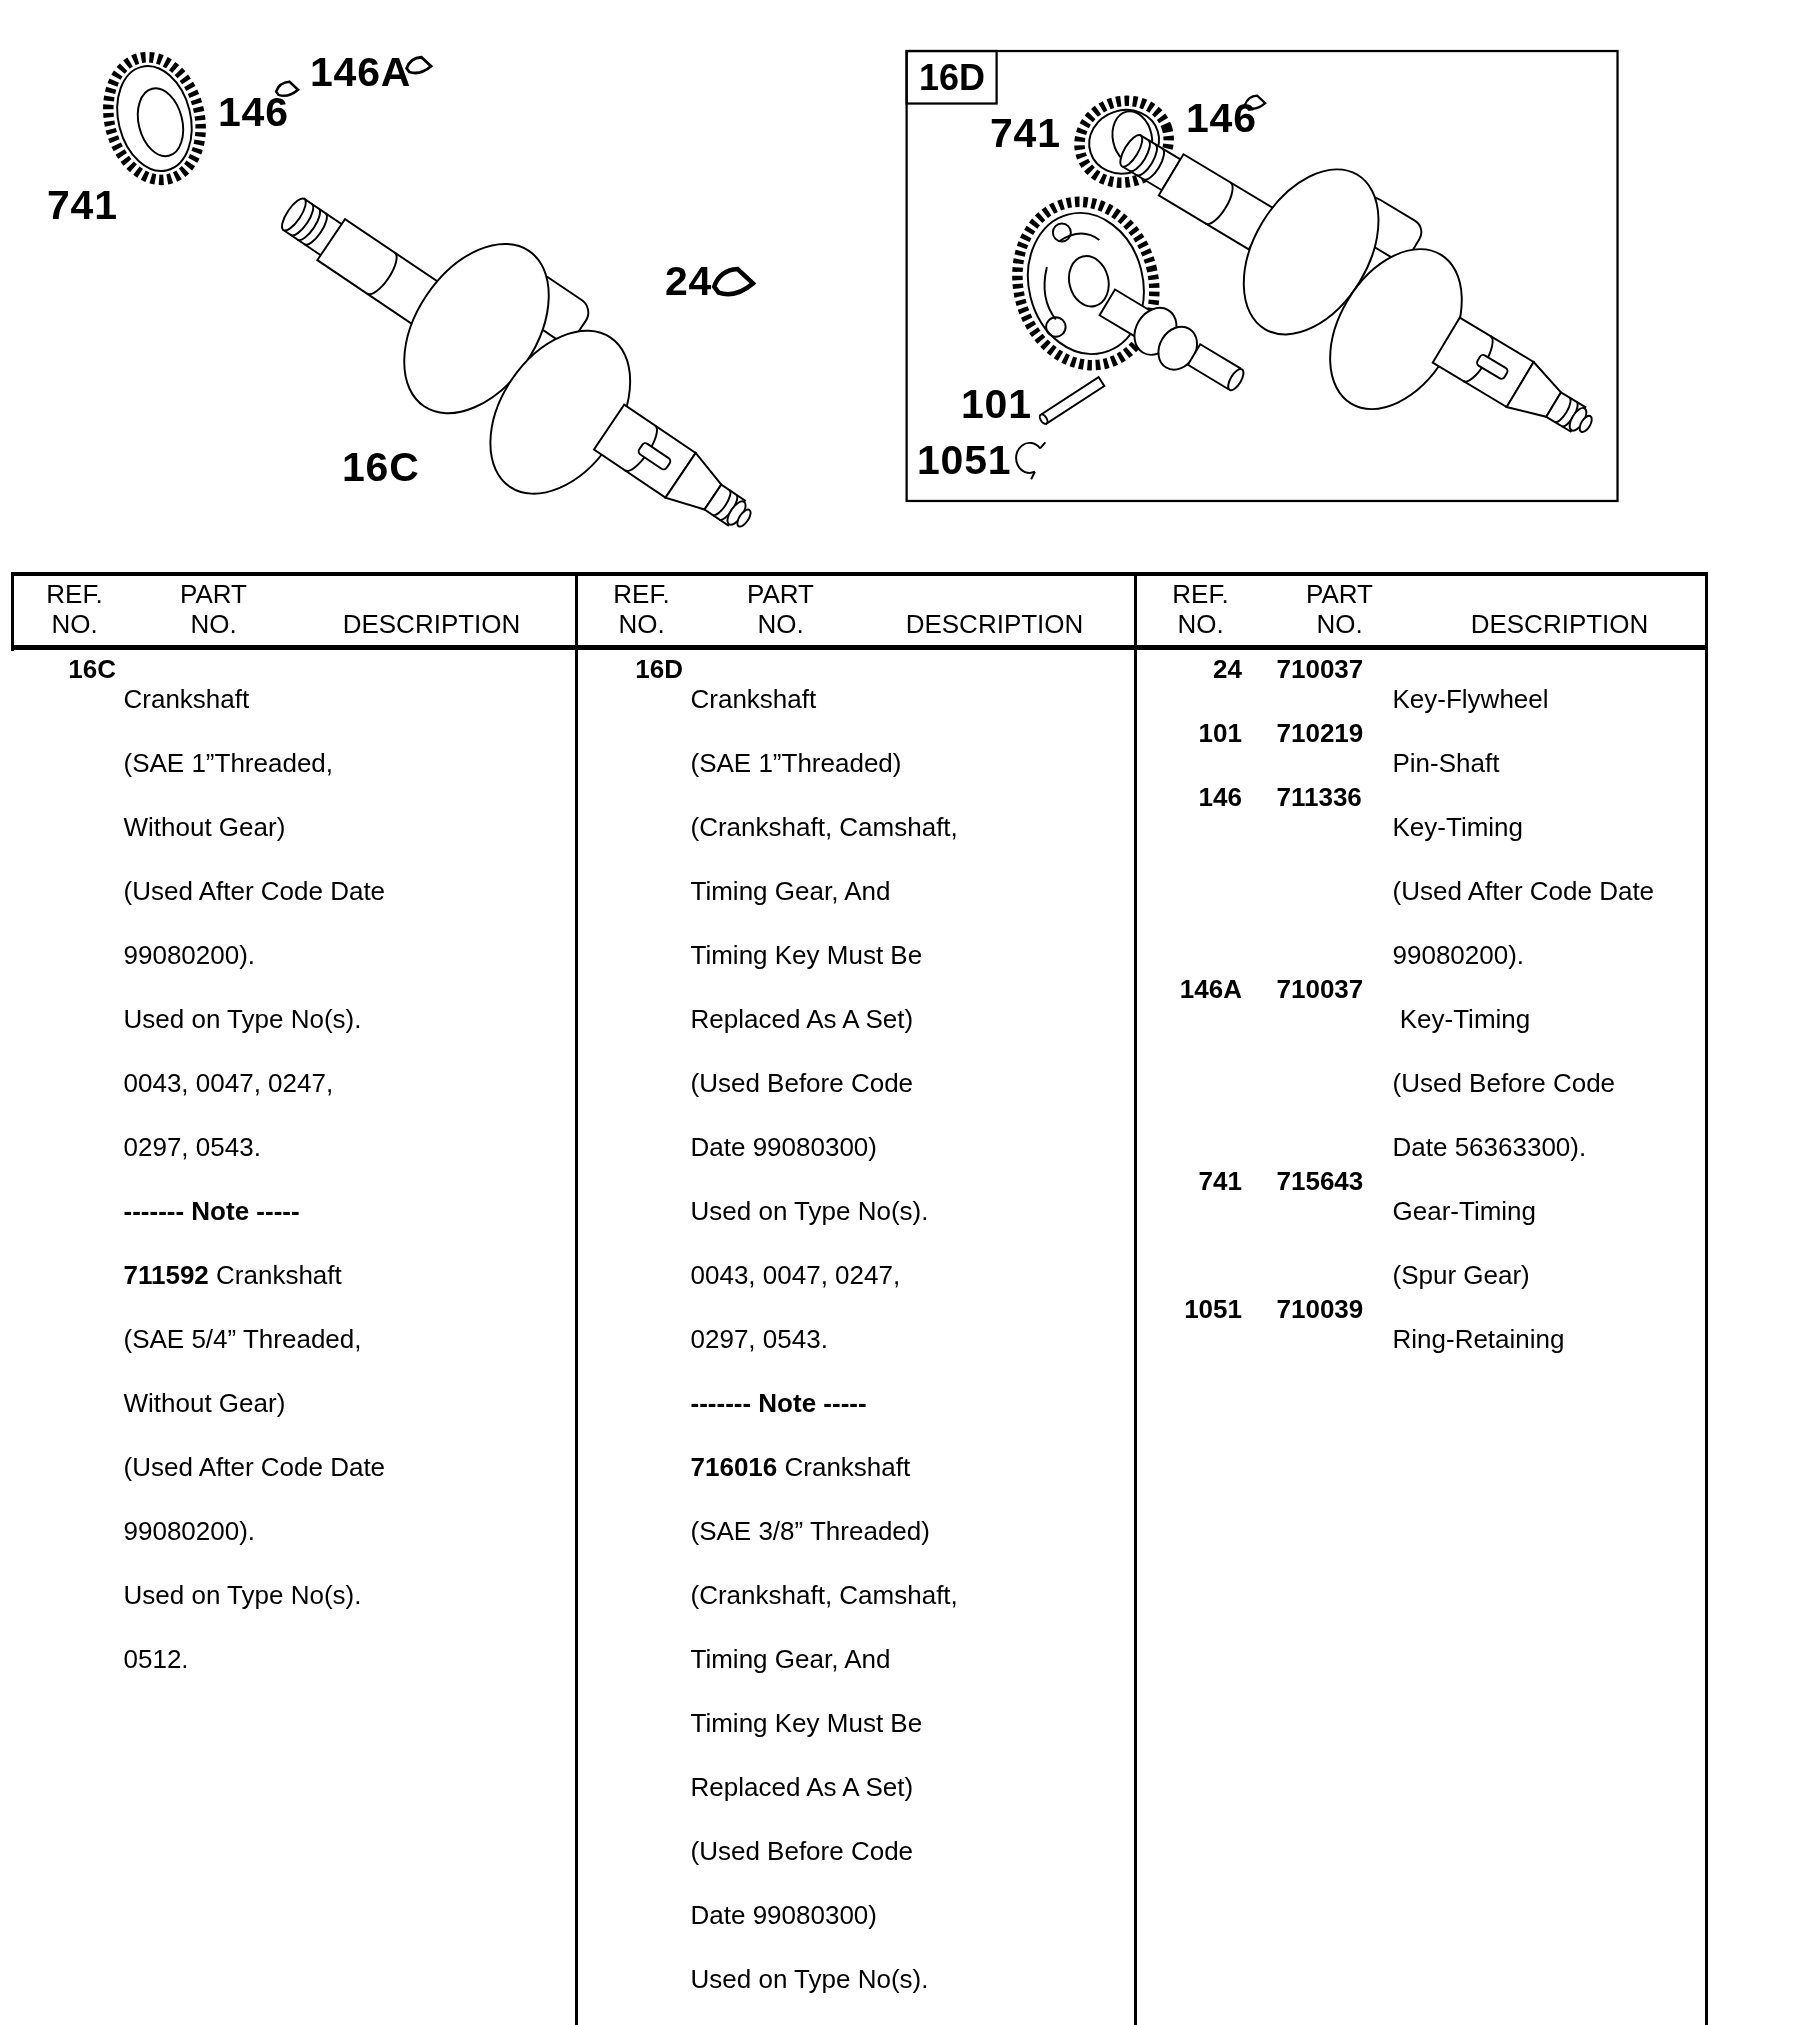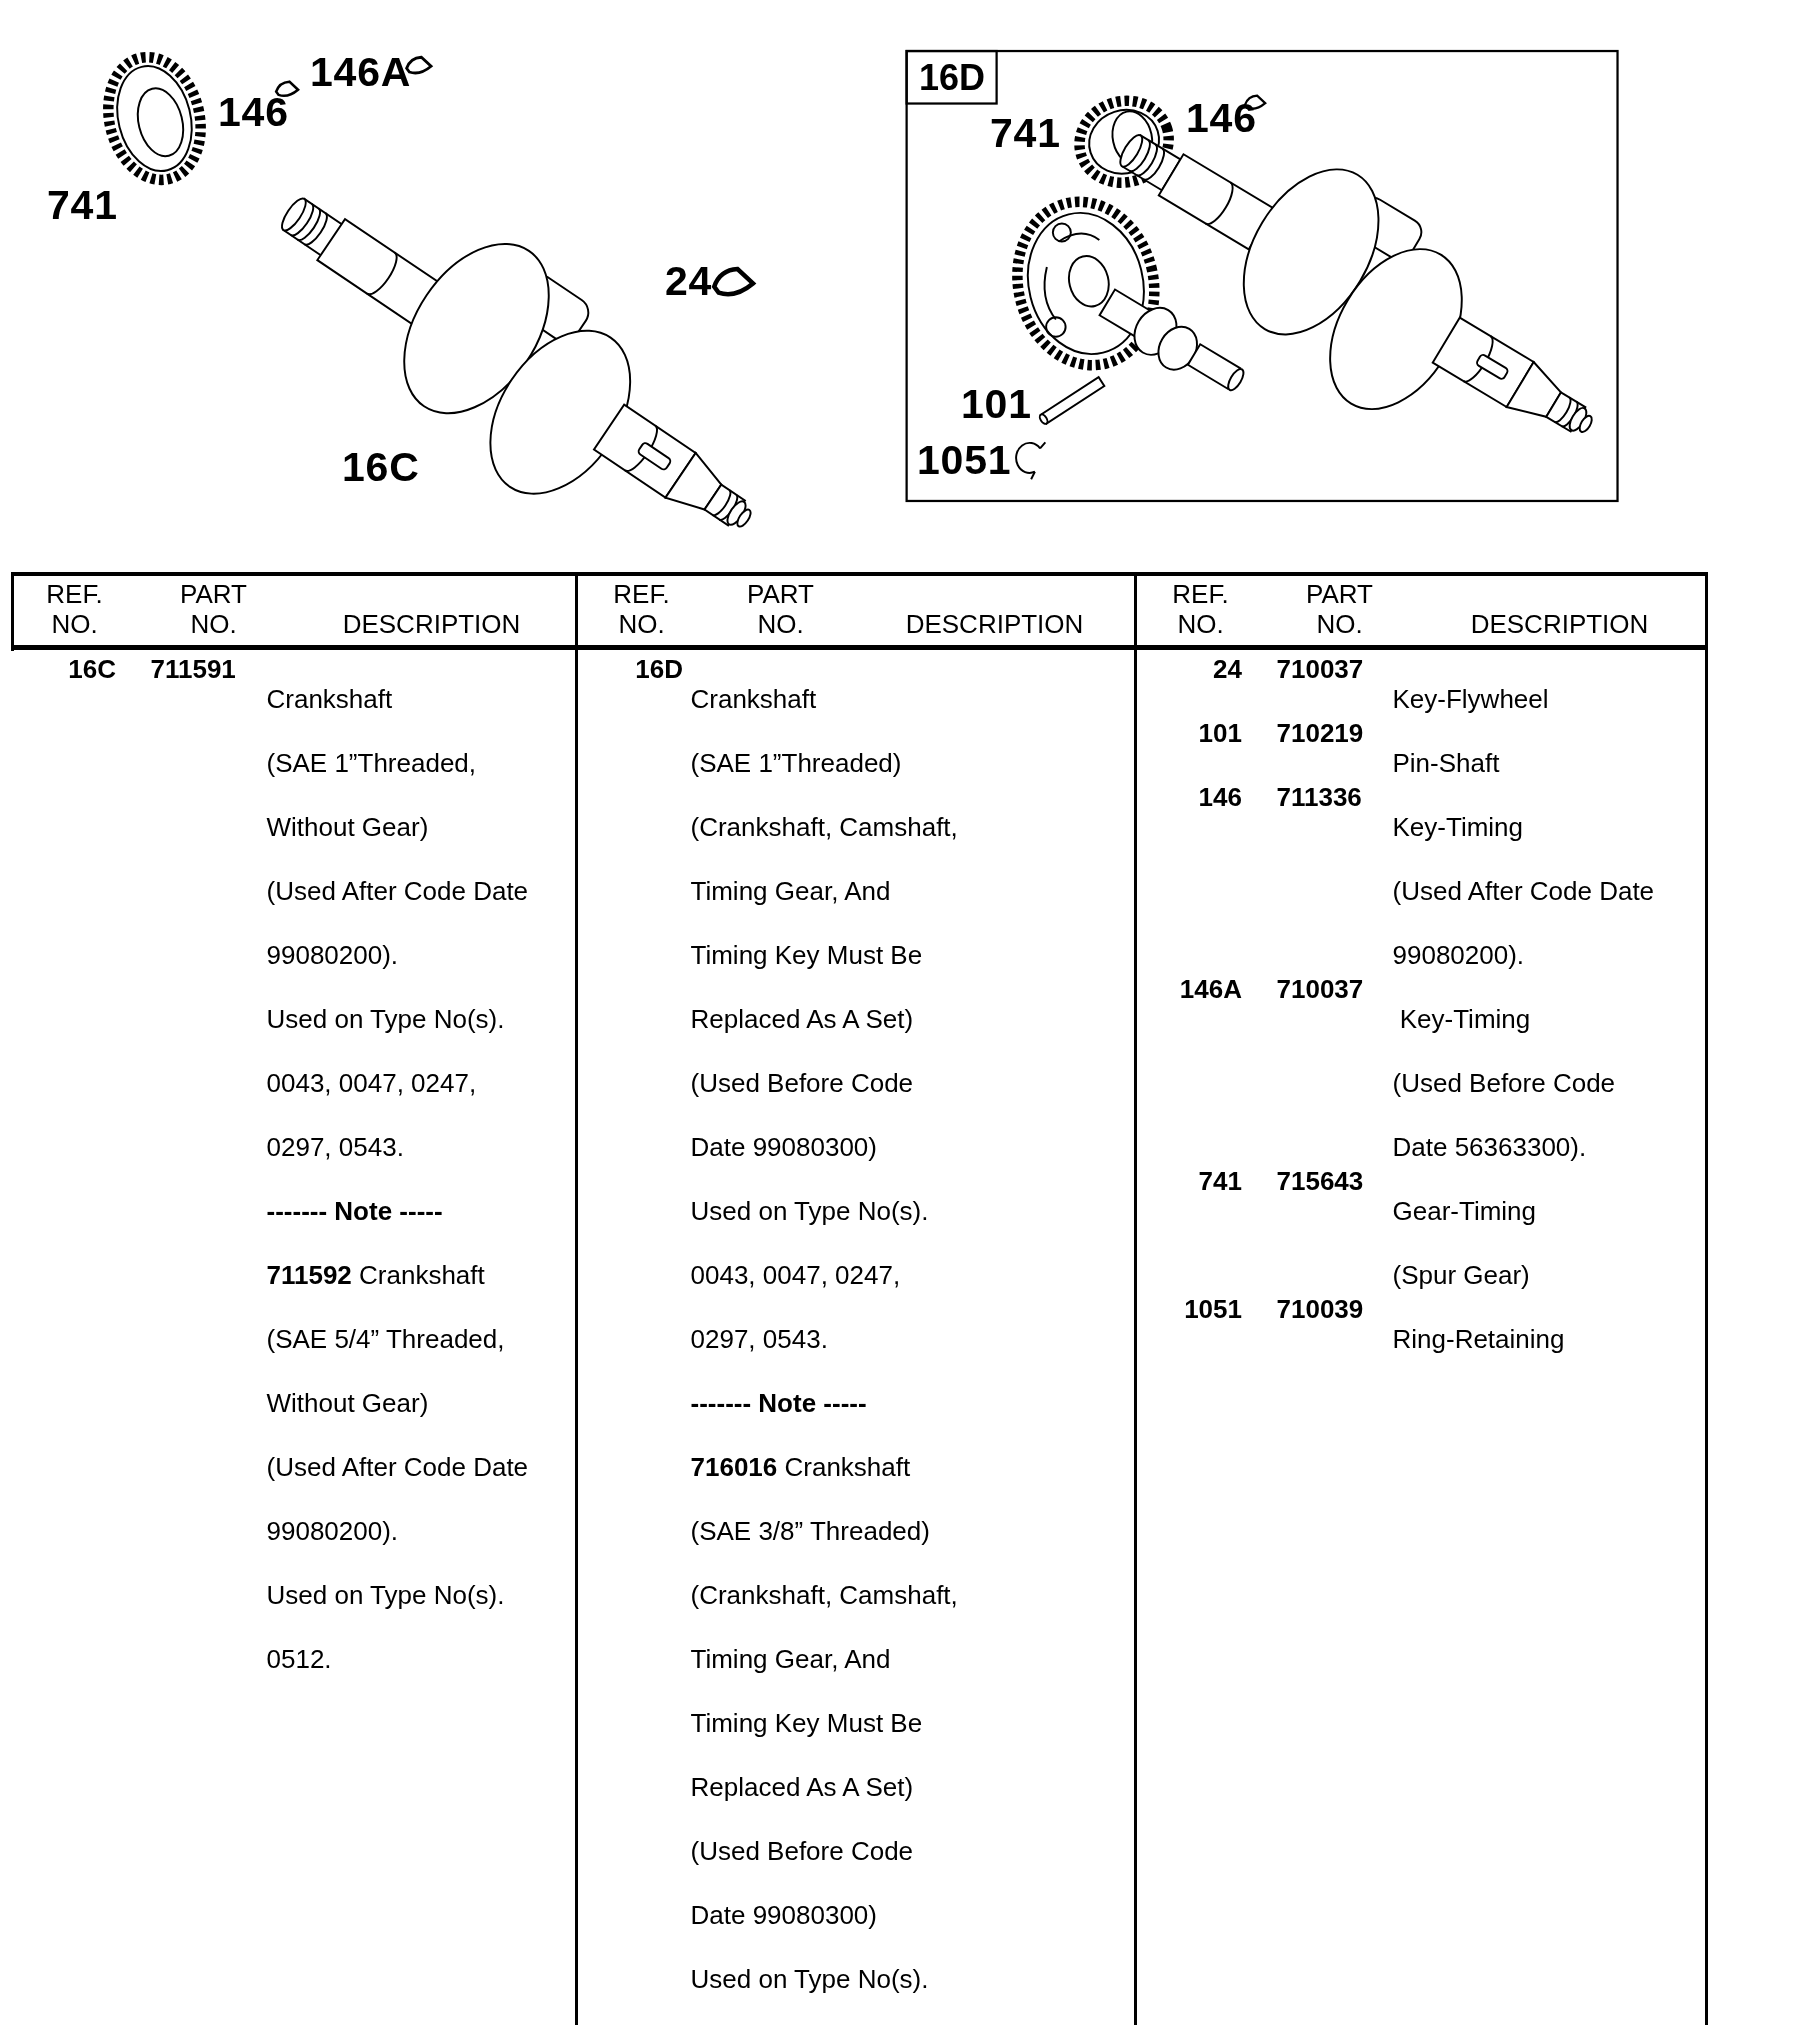--- a/index.html
+++ b/index.html
@@ -162,21 +162,20 @@
             </div>
             <div class="hrow">
               <span class="hc">NO.</span>
               <span class="hc">NO.</span>
               <span class="hc">DESCRIPTION</span>
             </div>
           </div>
         <div class="tbody">
             <div class="entry">
               <div class="ref">16C</div>
-              <div class="part">711591</div>
               <div class="desc">
                 <div class="dline"><span>Crankshaft</span></div>
                 <div class="dline"><span>(SAE 1”Threaded,</span></div>
                 <div class="dline"><span>Without Gear)</span></div>
                 <div class="dline"><span>(Used After Code Date</span></div>
                 <div class="dline"><span>99080200).</span></div>
                 <div class="dline"><span>Used on Type No(s).</span></div>
                 <div class="dline"><span>0043, 0047, 0247,</span></div>
                 <div class="dline"><span>0297, 0543.</span></div>
                 <div class="dline"><b>------- Note -----</b></div>

